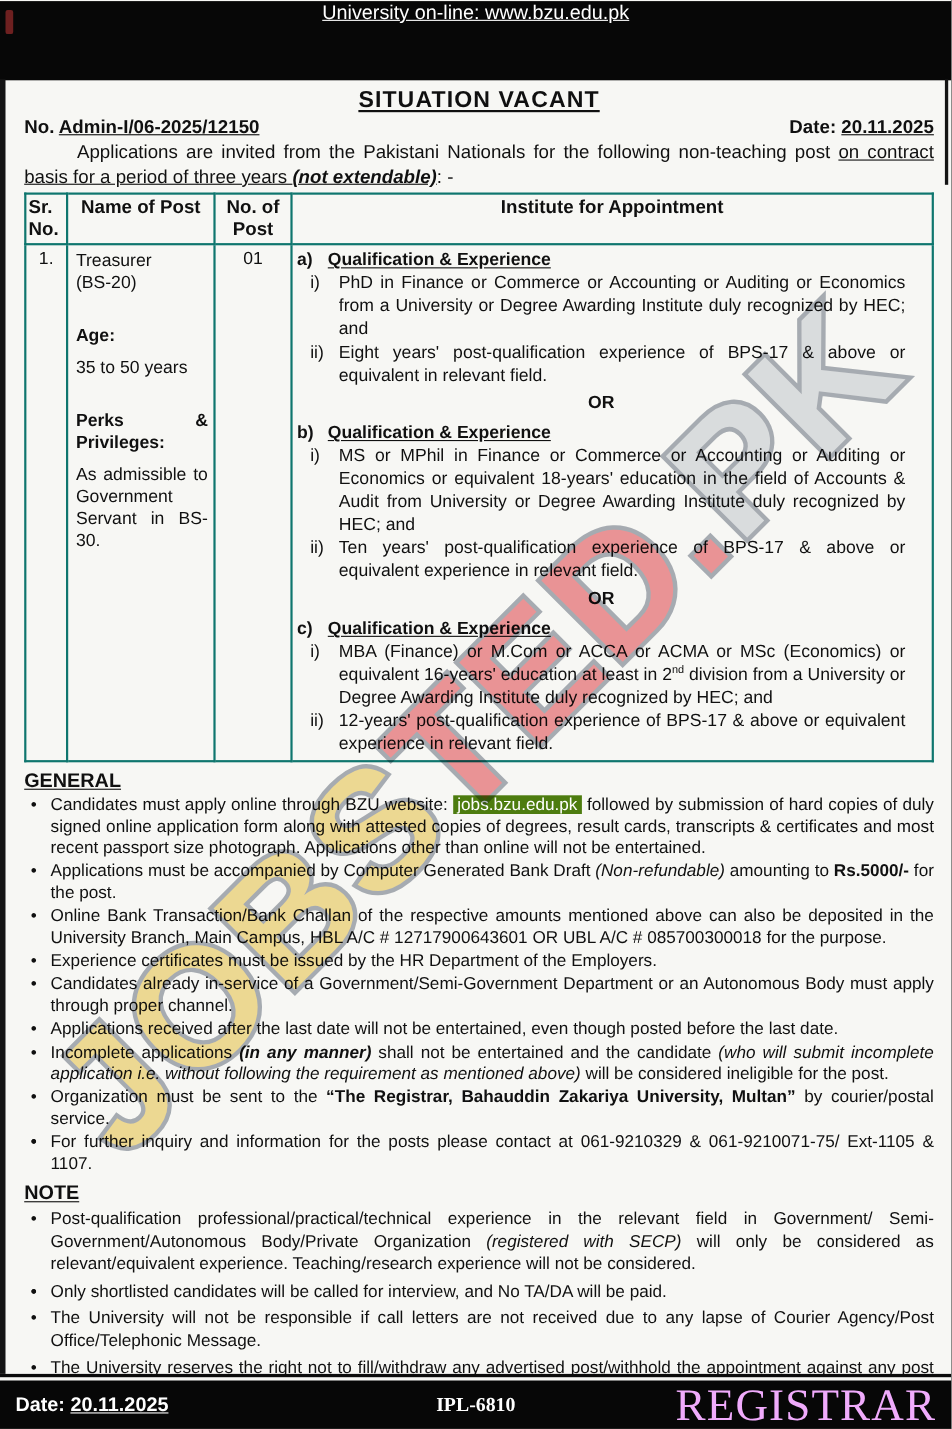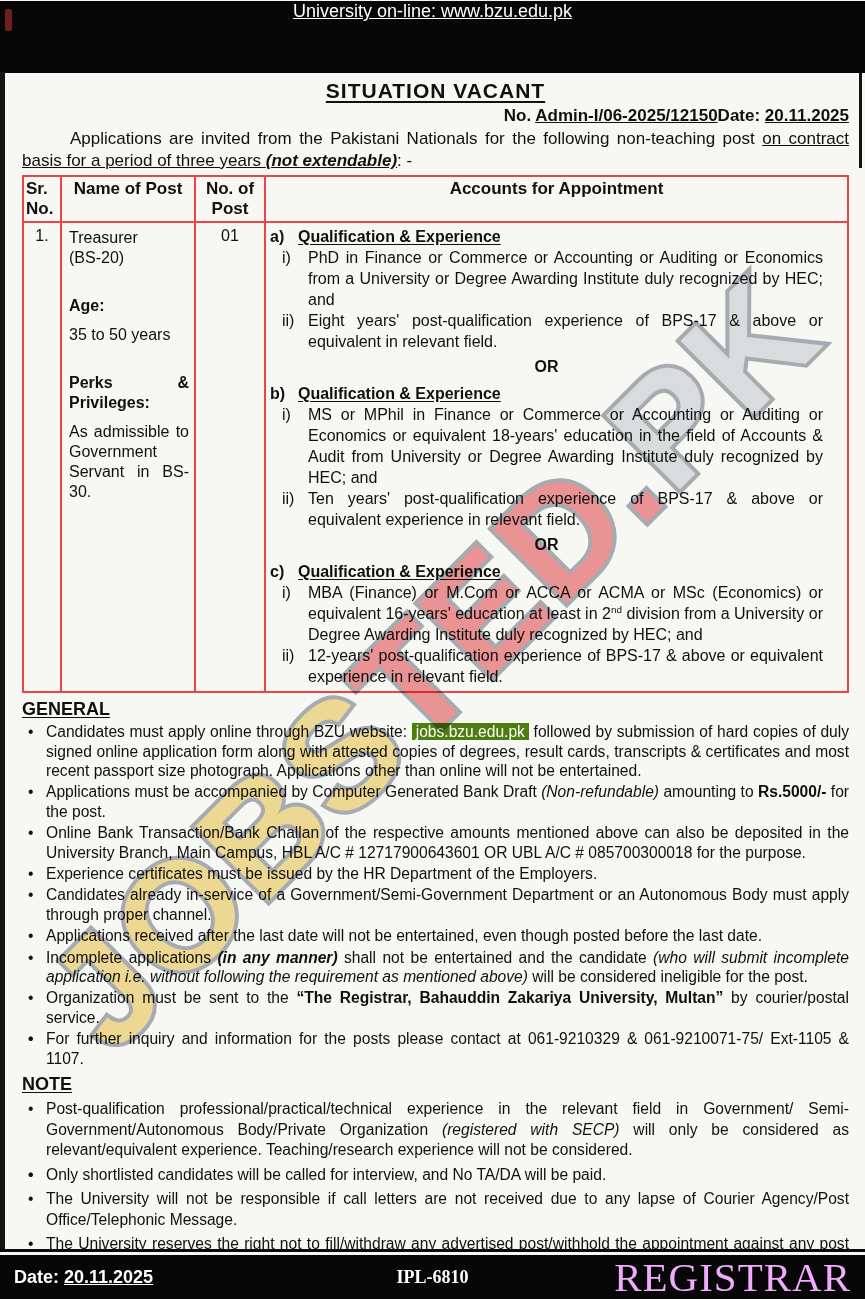--- a/index.html
+++ b/index.html
@@ -11,25 +11,25 @@
         font-size:29px;color:#fff;letter-spacing:.5px;line-height:1.05;}
   .banner .online{margin-top:1px;font-size:18px;color:#fff;text-decoration:underline;}
   .corner-mark{position:absolute;left:5px;top:8px;width:7px;height:22px;background:#6e2020;border-radius:2px;}
   
   .edge-left{position:absolute;left:0;top:72px;bottom:50px;width:5px;background:#141414;z-index:2;}
   .edge-right{position:absolute;right:3px;top:72px;height:96px;width:3px;background:#141414;z-index:2;}
   
   .content{position:relative;z-index:1;padding:4px 16px 0 22px;}
   .sv-title{text-align:center;font-weight:700;font-size:21px;letter-spacing:1px;
         text-decoration:underline;text-underline-offset:3px;margin-top:2px;}
-  .refrow{display:flex;justify-content:flex-end;font-weight:700;font-size:17px;margin-top:3px;}
+  .refrow{display:flex;justify-content:space-between;font-weight:700;font-size:17px;margin-top:3px;}
   .intro{margin-top:2px;font-size:17px;line-height:22px;text-align:justify;text-indent:48px;}
   
   table.vac{border-collapse:collapse;width:100%;margin-top:3px;table-layout:fixed;}
-  table.vac th,table.vac td{border:2px solid #ef4444;vertical-align:top;}
+  table.vac th,table.vac td{border:2px solid #0f766e;vertical-align:top;}
   th{font-size:17px;font-weight:700;padding:2px;line-height:1.18;}
   .th-sr{width:32px;text-align:left;}
   .th-name{width:128px;}
   .th-no{width:64px;}
   td{font-size:16px;}
   .td-sr{text-align:center;padding-top:4px;}
   .td-name{padding:5px 5px 0 7px;line-height:20px;}
   .td-name .gap-lg{height:28px;}
   .td-name .gap-sm{height:9px;}
   .td-name .bold{font-weight:700;}
@@ -109,21 +109,21 @@
           <tr>
         <th class="th-sr">
           <div>Sr.</div>
           <div>No.</div>
         </th>
         <th class="th-name">Name of Post</th>
         <th class="th-no">
           <div>No. of</div>
           <div>Post</div>
         </th>
-        <th class="th-crit">Accounts for Appointment</th>
+        <th class="th-crit">Institute for Appointment</th>
       </tr>
       <tr>
         <td class="td-sr">1.</td>
         <td class="td-name">
           <div>Treasurer</div>
           <div>(BS-20)</div>
           <div class="gap-lg"></div>
           <div class="bold">Age:</div>
           <div class="gap-sm"></div>
           <div>35 to 50 years</div>

